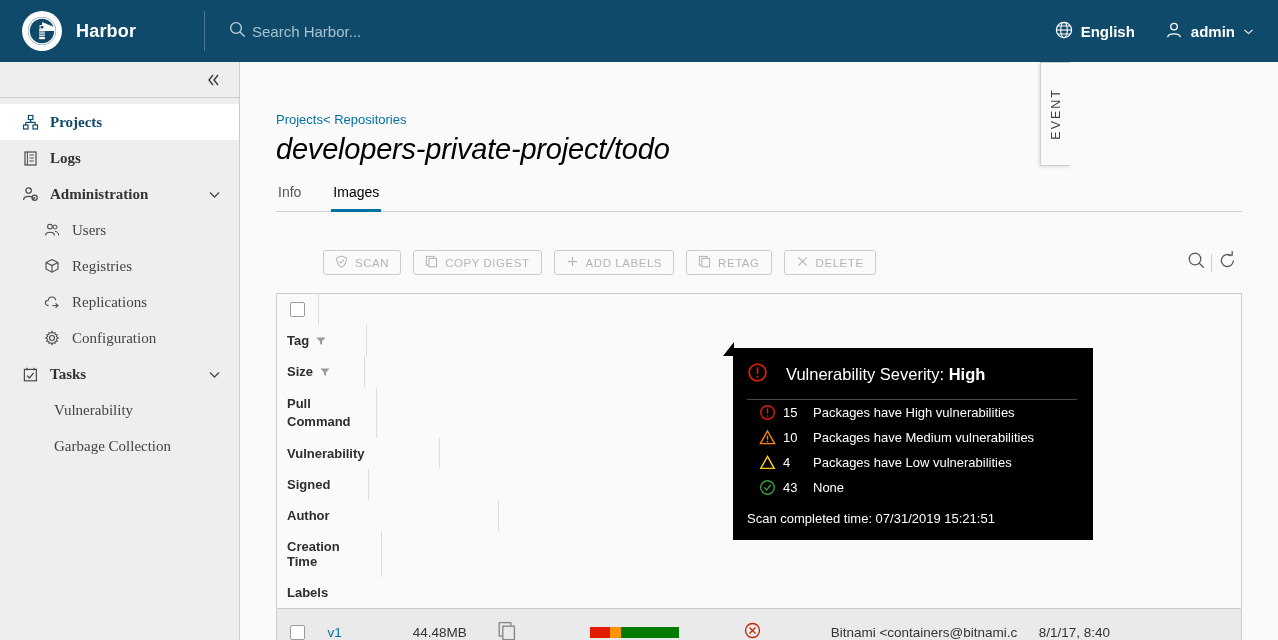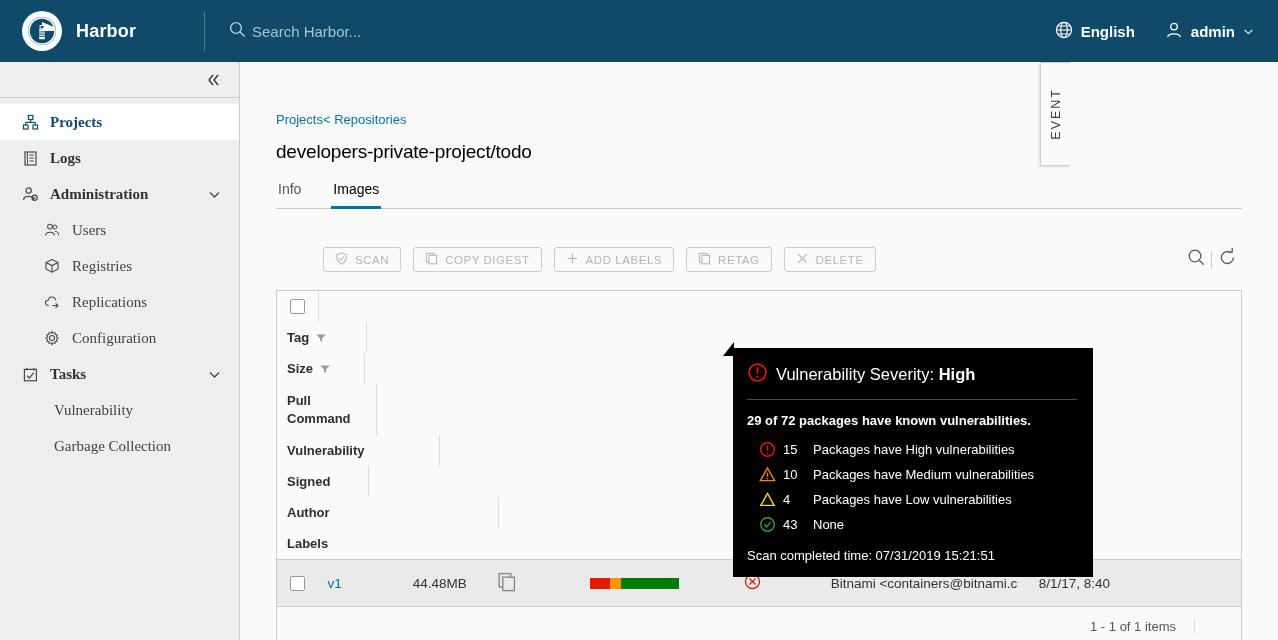--- a/index.html
+++ b/index.html
@@ -66,21 +66,21 @@
   .nav-item.sub { padding-left: 44px; font-weight: 400; color: #444; }
   .nav-item.sub2 { padding-left: 48px; font-weight: 400; color: #444; }
 
   
   .main {
     position: absolute; top: 62px; left: 240px; width: 1038px; height: 578px;
     background: #fafafa; padding: 0 36px;
   }
   .breadcrumb { padding-top: 50px; font-size: 13px; color: #0072a3; }
   .breadcrumb a { color: #0072a3; text-decoration: none; cursor: pointer; }
-  .page-title { font-size: 19px; font-weight: 400; color: #000000; margin-top: 14px; letter-spacing: -.2px; }
+  .page-title { font-size: 29px; font-weight: 400; color: #000000; margin-top: 6px; letter-spacing: -.2px; font-style: italic; }
   .tabs { display: flex; gap: 28px; margin-top: 14px; border-bottom: 1px solid #cccccc; }
   .tab {
     font-size: 14px; color: #565656; padding: 4px 2px 9px 2px; cursor: pointer;
     border-bottom: 3px solid transparent; margin-bottom: -1px;
   }
   .tab.active { color: #000000; border-bottom-color: #0072a3; }
 
   
   .toolbar { display: flex; align-items: center; margin-top: 38px; position: relative; padding-left: 47px; }
   .btn {
@@ -144,21 +144,21 @@
     padding: 14px 16px 14px 14px;
   }
   .tip-arrow {
     position: absolute; left: 723px; top: 342px; width: 0; height: 0;
     border-top: 0 solid transparent;
     border-left: 11px solid transparent;
     border-bottom: 14px solid #000000;
     z-index: 41;
   }
   .tip-head {
-    display: flex; align-items: center; gap: 8px;
+    display: flex; align-items: center; gap: 18px;
     font-size: 16.5px; padding-bottom: 12px; border-bottom: 1px solid #4a4a4a;
   }
   .tip-head .b { font-weight: 700; }
   .tip-sum { font-size: 13px; font-weight: 700; padding: 13px 0 9px 0; }
   .tip-row {
     display: flex; align-items: center; font-size: 13px; padding: 4px 0 4px 12px;
   }
   .tip-row .ic { width: 24px; display: flex; align-items: center; flex: none; }
   .tip-row .cnt { width: 30px; flex: none; }
   .tip-time { font-size: 13px; padding-top: 11px; }
@@ -472,20 +472,21 @@
         </div>
         <div class="th c-pull">
           <span style="line-height:1.35">
             <span>Pull</span><br>
             <span>Command</span>
           </span>
         </div>
         <div class="th c-vuln">Vulnerability</div>
         <div class="th c-sign">Signed</div>
         <div class="th c-auth">Author</div>
+        <div class="th c-time">Creation Time</div>
         <div class="th c-lbl nb">Labels</div>
       </div>
 
       <div class="trow">
         <div class="td c-chk">
           <span class="chk"></span>
         </div>
         <div class="td c-tag">
           <a class="tag-link">v1</a>
         </div>
@@ -534,21 +535,20 @@
           <circle cx="10.5" cy="10.5" r="8.4" fill="none" stroke="#e01b00" stroke-width="1.7"></circle>
           <line x1="10.5" y1="5.4" x2="10.5" y2="11.8" stroke="#e01b00" stroke-width="1.7"></line>
           <circle cx="10.5" cy="14.8" r="1.05" fill="#e01b00"></circle>
         </svg>
       </span>
       <span>
         <span>Vulnerability Severity: </span><span class="b">High</span>
       </span>
     </div>
 
-    <div class="tip-sum">29 of 72 packages have known vulnerabilities.</div>
 
     <div class="tip-row">
       <span class="ic">
         <svg width="17" height="17" viewBox="0 0 17 17">
           <circle cx="8.5" cy="8.5" r="6.8" fill="none" stroke="#e01b00" stroke-width="1.4"></circle>
           <line x1="8.5" y1="4.4" x2="8.5" y2="9.6" stroke="#e01b00" stroke-width="1.4"></line>
           <circle cx="8.5" cy="12" r="0.85" fill="#e01b00"></circle>
         </svg>
       </span>
       <span class="cnt">15</span>

